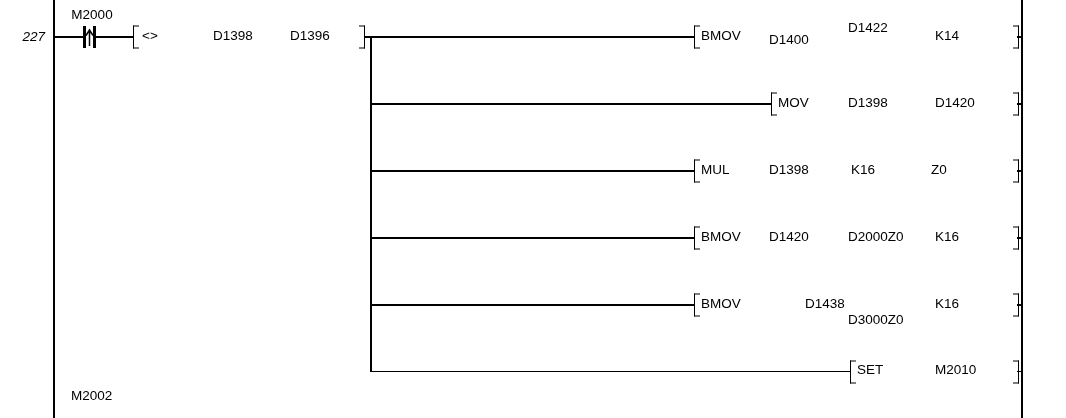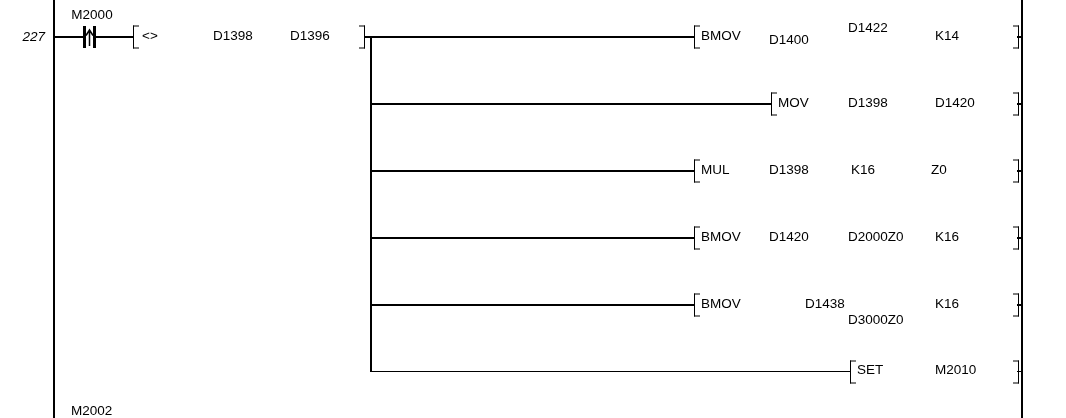--- a/index.html
+++ b/index.html
@@ -92,15 +92,15 @@
   <div class="txt" style="left:935px;top:304px;">K16</div>
   <div class="bclose" style="left:1013px;top:305px;"></div>
   <div class="wire-h" style="left:1017px;top:304.2px;width:6px;"></div>
 
   <div class="bopen" style="left:850px;top:371.5px;"></div>
   <div class="txt" style="left:857px;top:370px;">SET</div>
   <div class="txt" style="left:935px;top:370px;">M2010</div>
   <div class="bclose" style="left:1013px;top:371.5px;"></div>
   <div class="wire-h" style="left:1017px;top:370.8px;width:6px;"></div>
 
-  <div class="txt" style="left:71px;top:411px;">M2002</div>
+  <div class="txt" style="left:71px;top:396px;">M2002</div>
 
 </div>
 
 </body></html>

